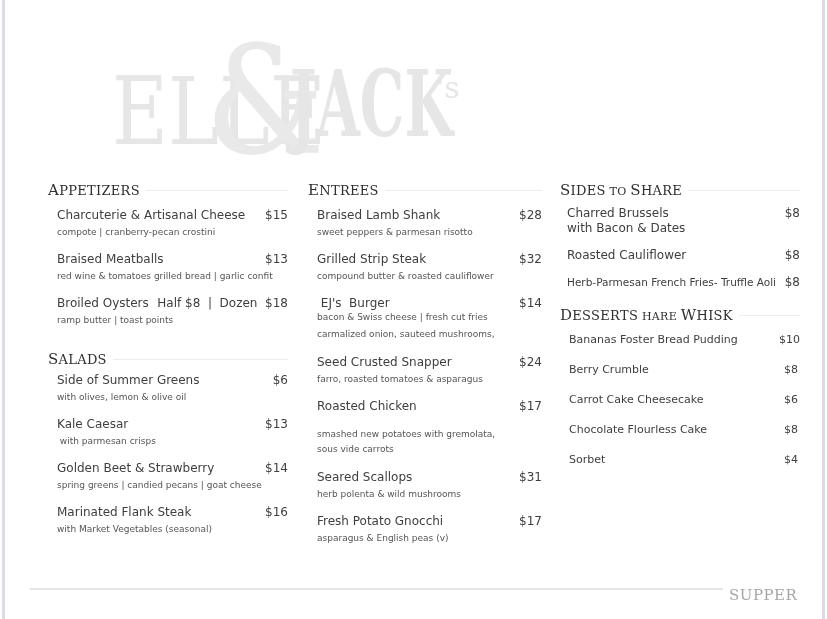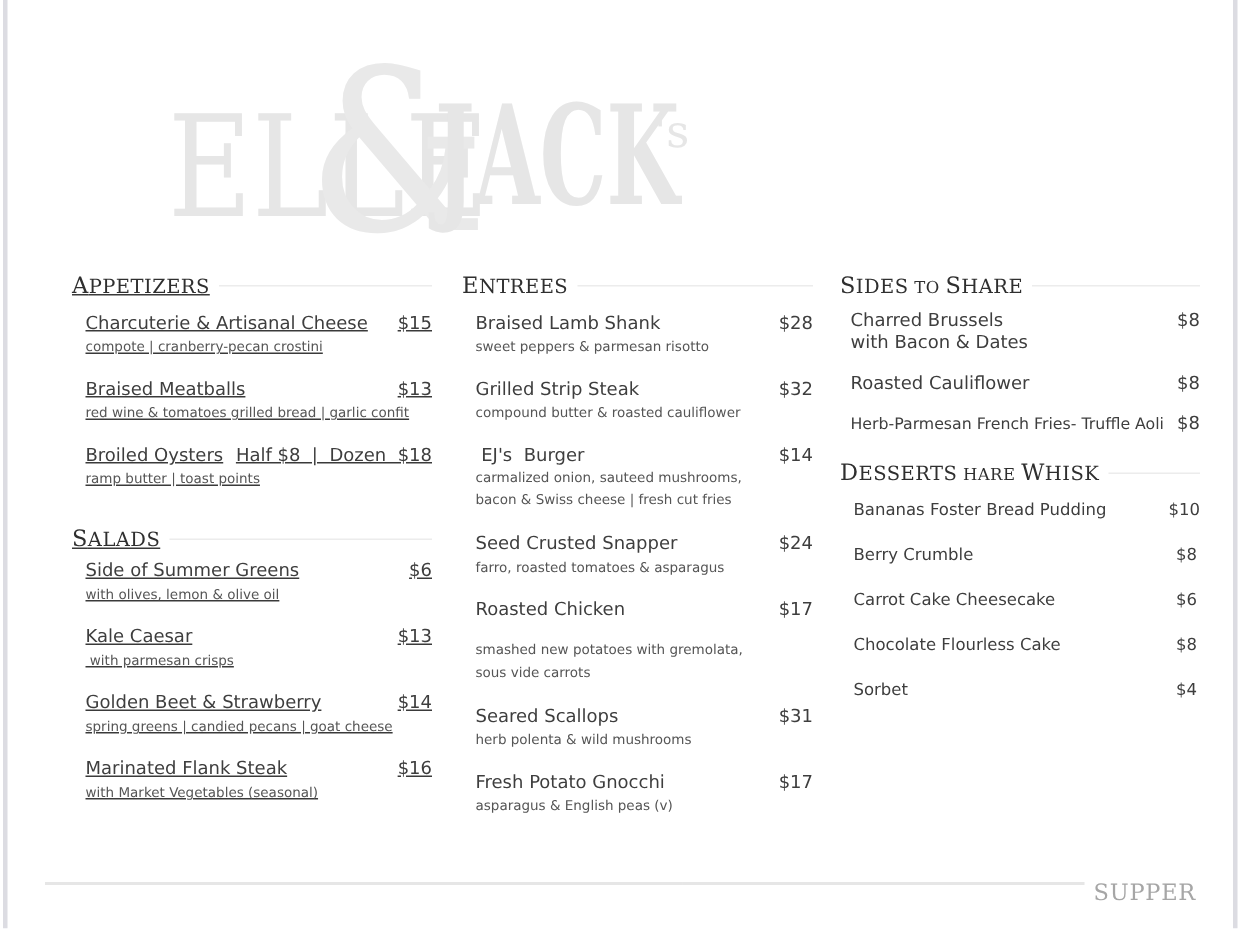--- a/index.html
+++ b/index.html
@@ -5,21 +5,21 @@
   * { box-sizing: border-box; margin: 0; padding: 0; }
   html, body { width: 827px; height: 619px; background: #ffffff; overflow: hidden; }
   body { position: relative; font-family: "DejaVu Sans", sans-serif; color: #3a3a3a; }
   .edge-left { position: absolute; left: 2px; top: 0; width: 3px; height: 619px; background: #dcdce2; }
   .edge-right { position: absolute; left: 822px; top: 0; width: 3px; height: 619px; background: #dcdce2; }
 
   .logo { position: absolute; left: 0; top: 20px; width: 827px; height: 160px; }
   .logo svg { width: 100%; height: 100%; }
 
   .col { position: absolute; top: 180px; }
-  .col-1 { left: 48px; width: 240px; text-decoration: underline; }
+  .col-1 { left: 48px; width: 240px; }
   .col-2 { left: 308px; width: 234px; }
   .col-3 { left: 560px; width: 240px; }
 
   .sec-head { display: flex; align-items: center; height: 20px; margin-bottom: 8px; }
   .sec-title { font-family: "DejaVu Serif", serif; font-size: 13px; color: #2f2f2f; letter-spacing: 0.3px; white-space: nowrap; }
   .sec-title .big { font-size: 15px; }
   .sec-title .sm { font-size: 11px; }
   .sec-rule { flex: 1; height: 1px; background: #ececec; margin-left: 6px; }
 
   .item { position: relative; padding-left: 9px; }
@@ -123,22 +123,22 @@
         <span class="name">Grilled Strip Steak</span>
         <span class="price">$32</span>
       </div>
     <div class="desc">compound butter &amp; roasted cauliflower</div>
   </div>
   <div class="item" style="margin-top:13px">
     <div class="row">
         <span class="name" style="white-space:pre"> EJ's  Burger</span>
         <span class="price">$14</span>
       </div>
+    <div class="desc" style="margin-top:0;line-height:15px">bacon &amp; Swiss cheese | fresh cut fries</div>
     <div class="desc" style="margin-top:2px;line-height:15px">carmalized onion, sauteed mushrooms,</div>
-    <div class="desc" style="margin-top:0;line-height:15px">bacon &amp; Swiss cheese | fresh cut fries</div>
   </div>
   <div class="item" style="margin-top:13px">
     <div class="row">
         <span class="name">Seed Crusted Snapper</span>
         <span class="price">$24</span>
       </div>
     <div class="desc">farro, roasted tomatoes &amp; asparagus</div>
   </div>
   <div class="item" style="margin-top:13px">
     <div class="row">

